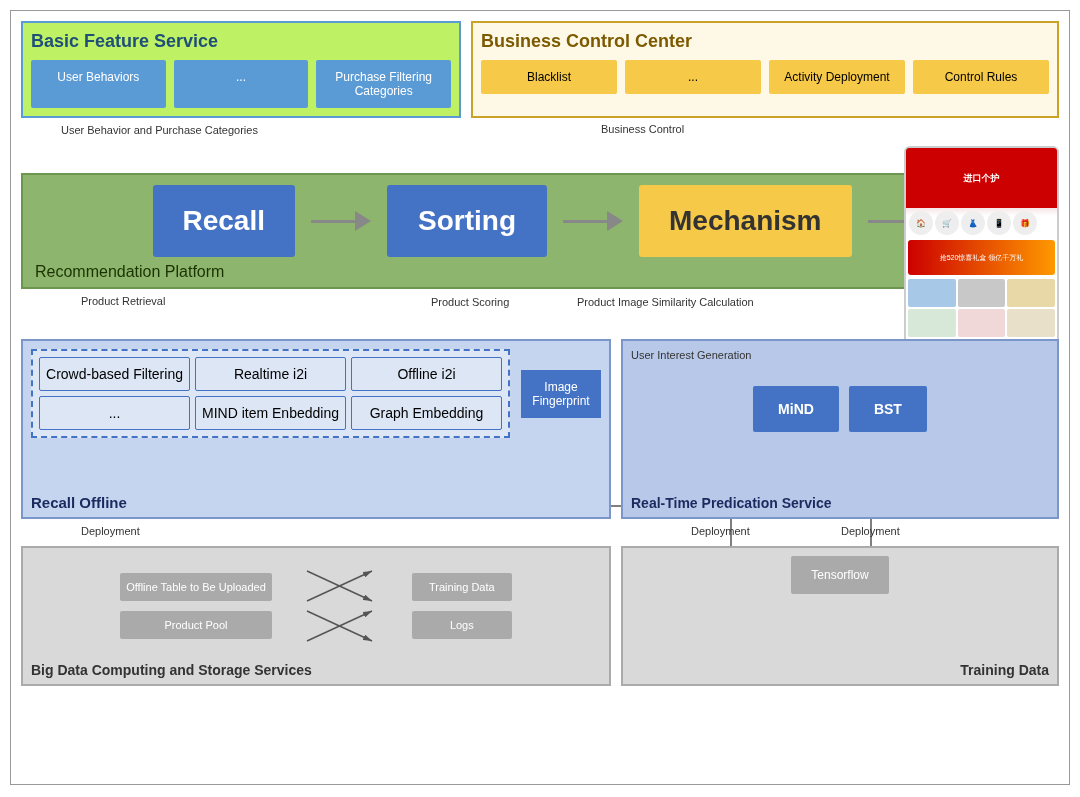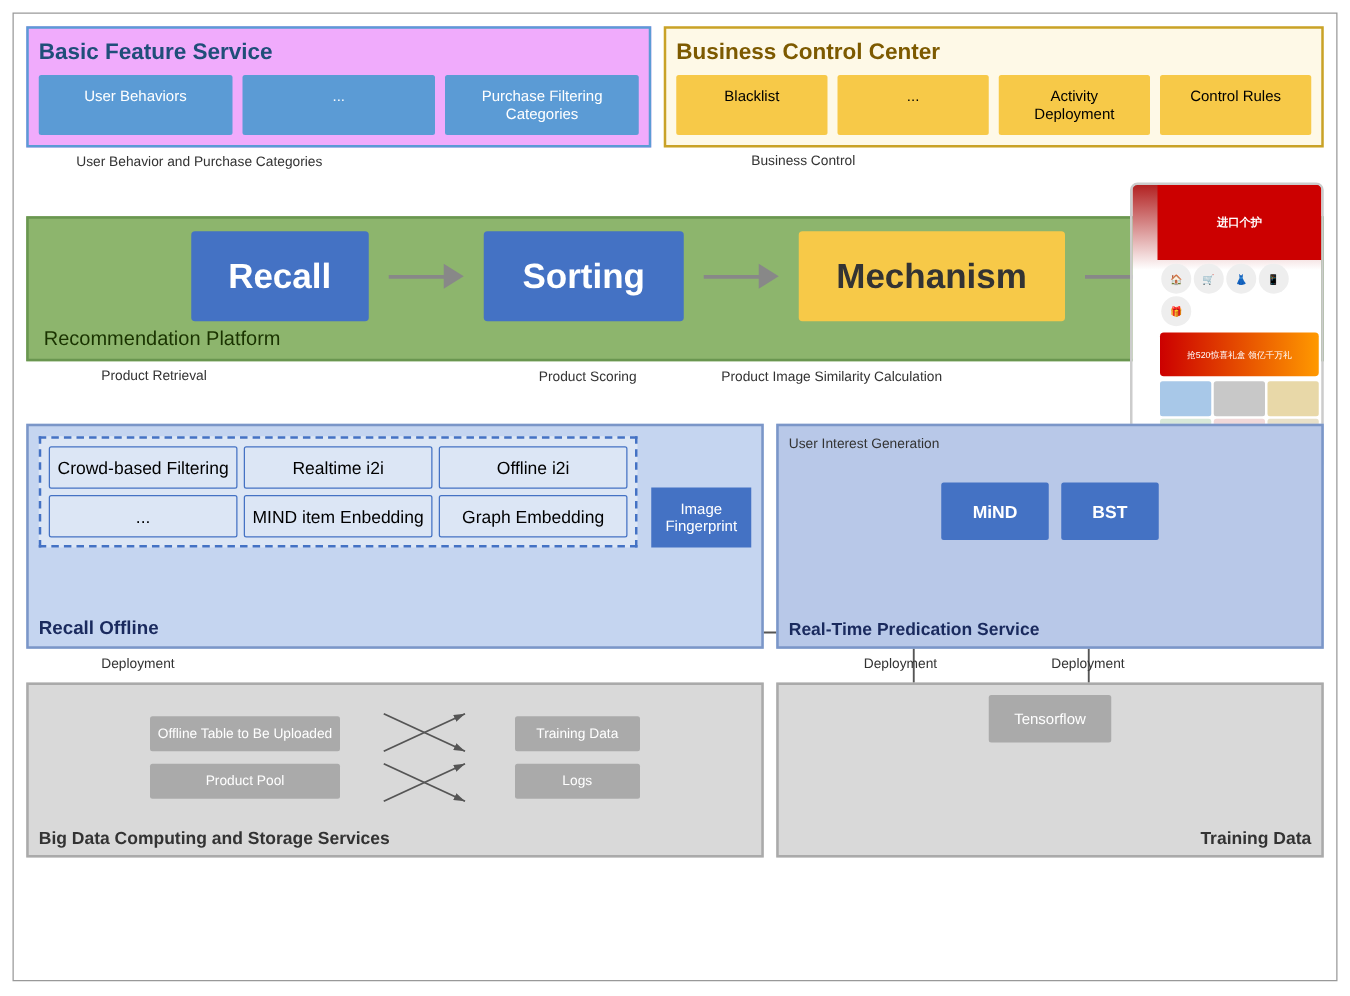--- a/index.html
+++ b/index.html
@@ -24,23 +24,23 @@
     
     .top-row {
       display: flex;
       gap: 10px;
       padding: 10px 10px 0 10px;
     }
 
     
     .basic-feature-box {
       border: 2px solid #5b9bd5;
-      background: #f0abfc;
+      background: #bef264;
       padding: 8px;
-      width: 500px;
+      width: 440px;
       flex-shrink: 0;
     }
     .basic-feature-title {
       font-size: 18px;
       font-weight: bold;
       color: #1f4e79;
       margin-bottom: 8px;
     }
     .basic-feature-items {
       display: flex;
@@ -266,21 +266,20 @@
       right: 10px;
       top: 135px;
       width: 155px;
       height: 230px;
       background: linear-gradient(180deg, #b22222 0%, #fff 30%);
       border: 2px solid #ccc;
       border-radius: 6px;
       overflow: hidden;
       font-size: 7px;
       color: #333;
-      padding-left: 20px;
     }
     .mobile-top-bar {
       background: #c00;
       height: 60px;
       display: flex;
       align-items: center;
       justify-content: center;
       color: #fff;
       font-size: 9px;
       font-weight: bold;
@@ -521,21 +520,21 @@
     <div class="recall-engine-panel">
       <div class="recall-inner">
         <div class="recall-dashed-box">
           <div class="re-item">Crowd-based Filtering</div>
           <div class="re-item">Realtime i2i</div>
           <div class="re-item">Offline i2i</div>
           <div class="re-item">...</div>
           <div class="re-item">MIND item Enbedding</div>
           <div class="re-item">Graph Embedding</div>
         </div>
-        <div style="display:flex; align-items:flex-end; padding-left:5px;">
+        <div style="display:flex; align-items:center; padding-left:5px;">
           <div class="image-fingerprint-box">Image Fingerprint</div>
         </div>
       </div>
       <div class="recall-engine-title">Recall Offline</div>
     </div>
 
     <div class="realtime-panel">
       <div style="font-size:11px; color:#333; margin-bottom:5px;">User Interest Generation</div>
       <div class="realtime-inner">
         <div class="rt-item">MiND</div>

